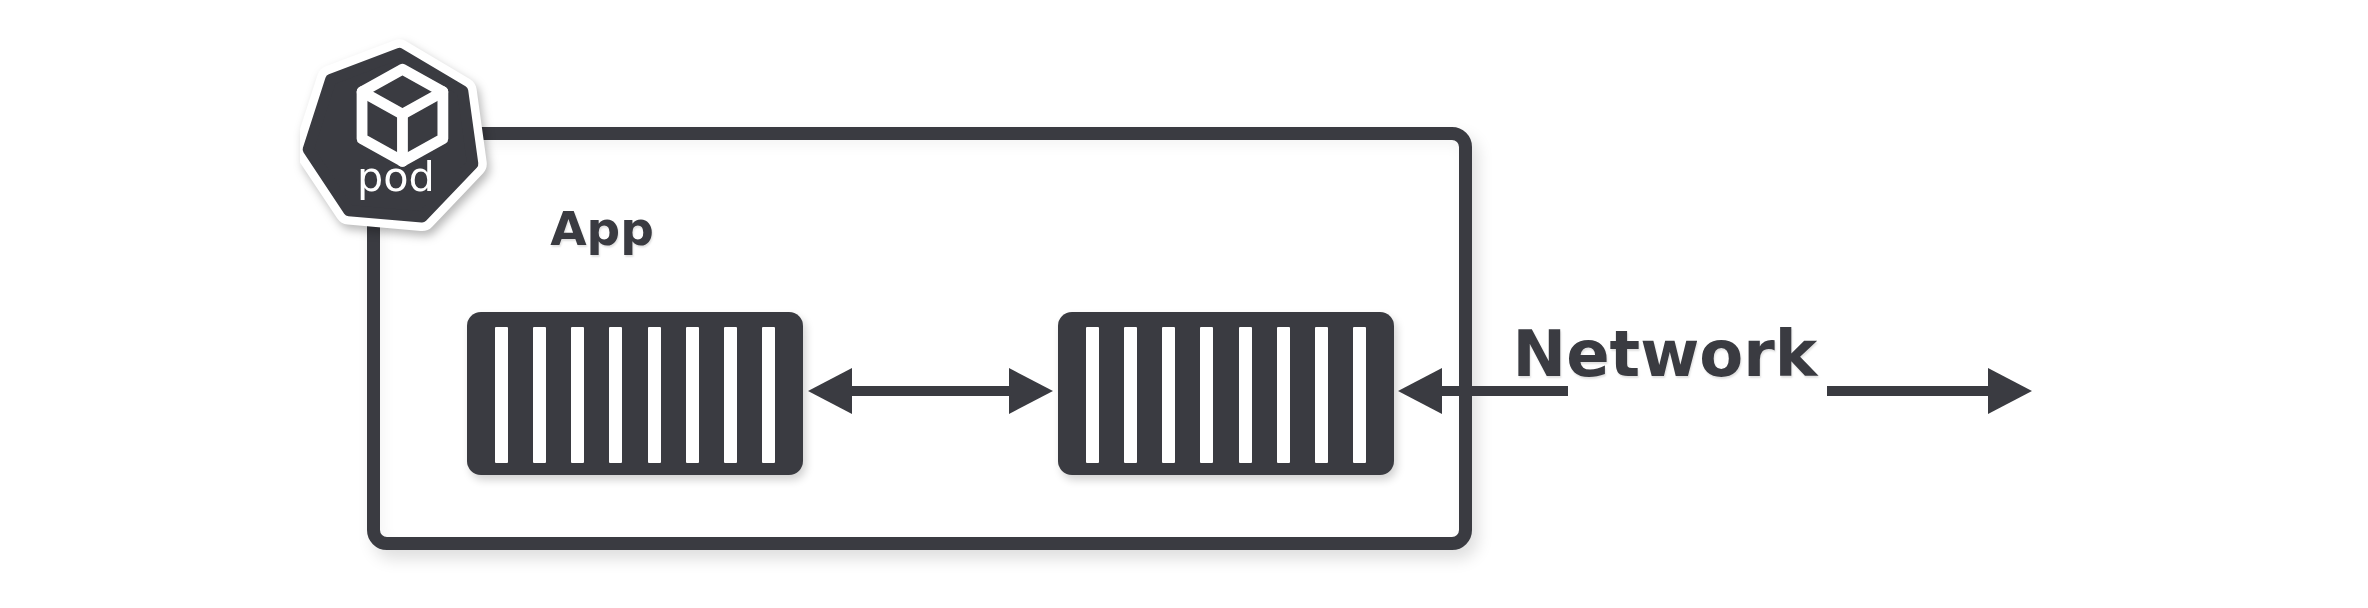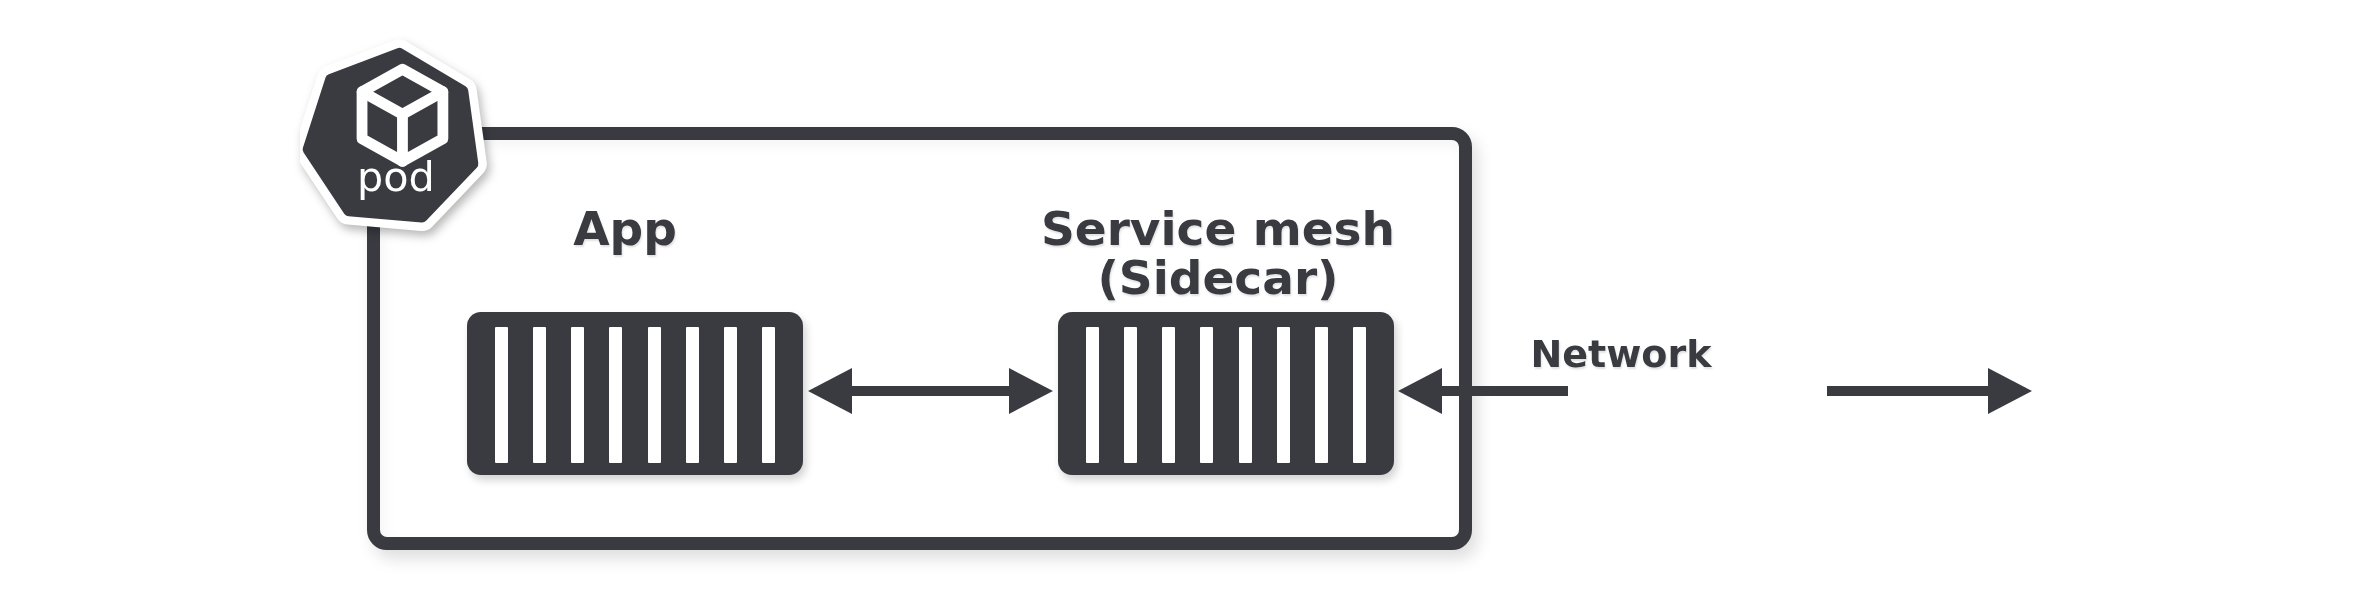--- a/index.html
+++ b/index.html
@@ -59,23 +59,23 @@
   .label{
     position:absolute;
     text-align:center;
     color:var(--ink);
     font-weight:700;
     text-shadow:1px 2px 2px rgba(0,0,0,.12);
     z-index:2;
     white-space:nowrap;
   }
   .crate-label{top:204px;font-size:47px;line-height:49px;width:400px;}
-  .crate-label-app{left:425px;}
+  .crate-label-app{left:402px;}
   .crate-label-sidecar{left:1018px;}
-  .net-label{left:1446px;top:326px;width:350px;font-size:38px;line-height:57px;}
+  .net-label{left:1490px;top:326px;width:350px;font-size:64px;line-height:57px;}
 
   
   .arrow{
     position:absolute;top:368px;height:46px;
     display:flex;align-items:center;
     z-index:4;
   }
   .arrow .shaft{flex:1;height:10px;background:var(--ink);}
   .arrow .head-left{
     width:0;height:0;
@@ -110,24 +110,20 @@
       <polyline points="66,54 109,78 152,54"></polyline>
       <line x1="109" y1="78" x2="109" y2="128"></line>
     </g>
     <text x="102" y="160" text-anchor="middle">pod</text>
   </svg>
 
   <div class="label crate-label crate-label-app">
     <div>App</div>
   </div>
 
-  <div class="label crate-label crate-label-sidecar">
-    <div>Service mesh</div>
-    <div>(Sidecar)</div>
-  </div>
 
   <div class="crate crate-app">
     <i></i>
       <i></i>
       <i></i>
       <i></i>
       <i></i>
       <i></i>
       <i></i>
       <i></i>

